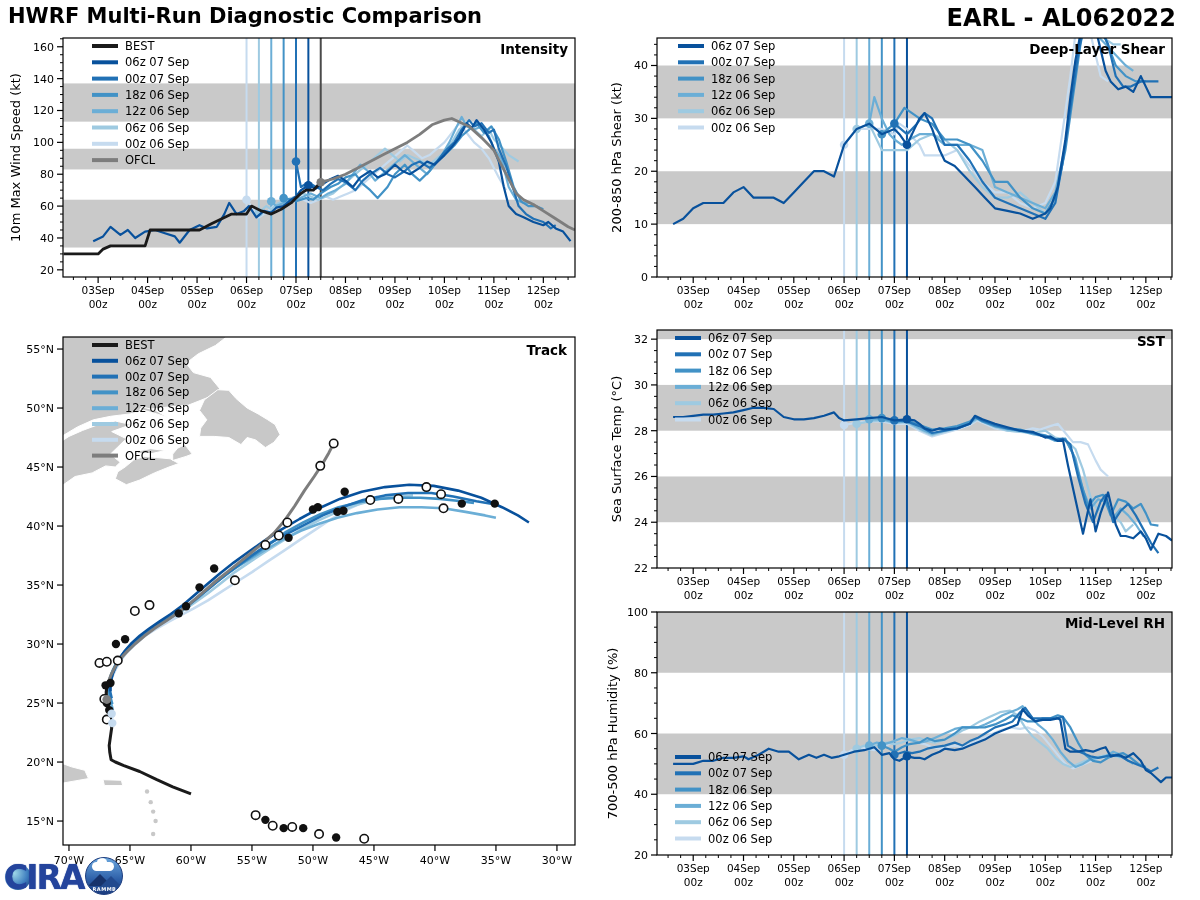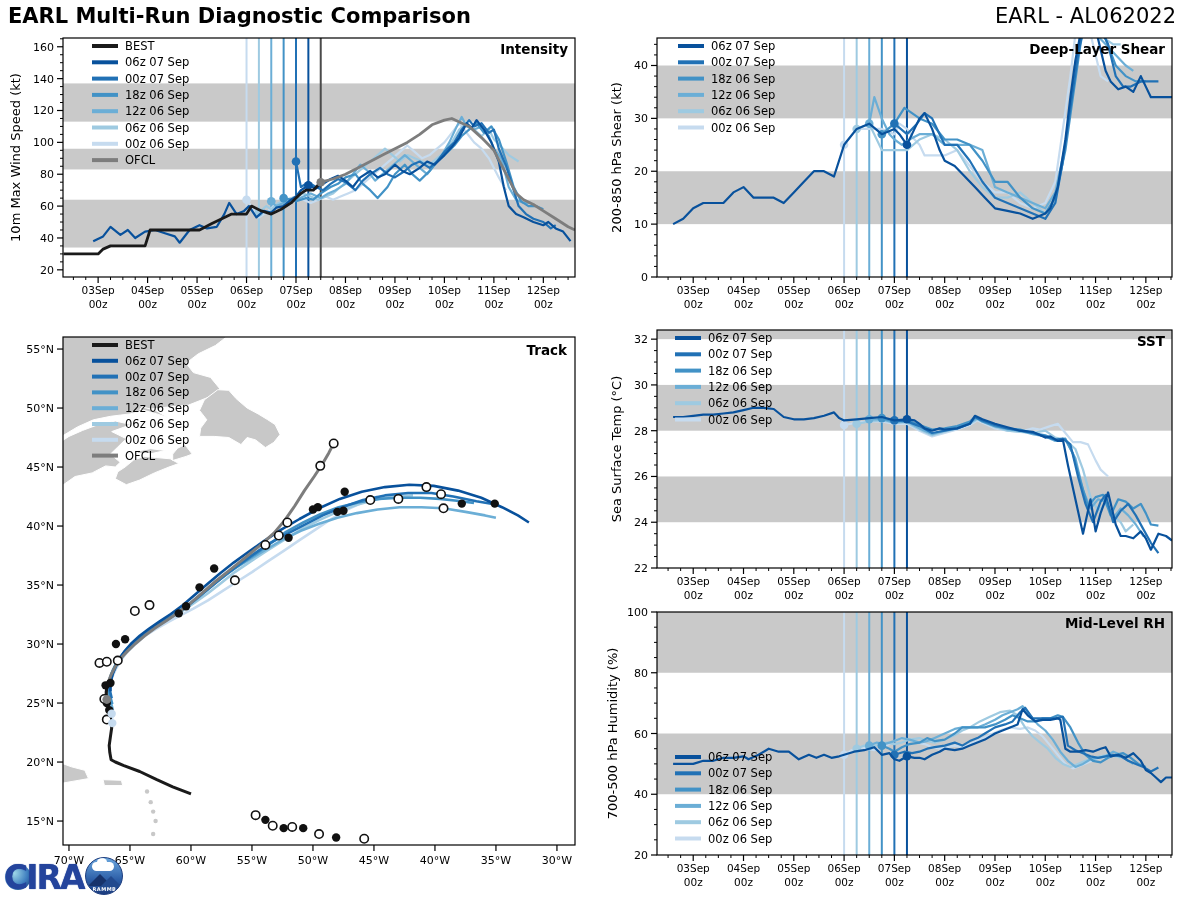--- a/index.html
+++ b/index.html
@@ -1,19 +1,19 @@
 <!DOCTYPE html>
 <html><head>
 <meta charset="utf-8">
 <style>
   html,body{margin:0;padding:0;background:#ffffff;}
   .page{position:relative;width:1200px;height:900px;background:#fff;overflow:hidden;
         font-family:"DejaVu Sans","Liberation Sans",sans-serif;}
   .fig-title{position:absolute;left:8px;top:4px;font-size:21px;font-weight:bold;color:#000;}
-  .storm-title{position:absolute;right:24px;top:4px;font-size:21px;font-weight:normal;color:#000;}
+  .storm-title{position:absolute;right:24px;top:4px;font-size:24px;font-weight:bold;color:#000;}
   #figure{position:absolute;left:0;top:0;}
   svg text{font-family:"DejaVu Sans","Liberation Sans",sans-serif;}
   .cira{position:absolute;left:4px;top:857px;height:42px;display:flex;}
   .cira-word{position:relative;display:flex;align-items:center;}
   .cira-globe{position:absolute;left:1px;top:7px;width:26px;height:26px;border-radius:50%;
       background:radial-gradient(circle at 35% 35%,#9fd8e8 0%,#3f7fc0 55%,#14356e 100%);}
   .cira-text{position:relative;font-size:33px;font-weight:800;letter-spacing:-2px;
       color:#24449c;line-height:38px;text-shadow:0 0 1px #24449c;}
   .badge{position:relative;width:36px;height:36px;border-radius:50%;margin-left:2px;
       background:linear-gradient(180deg,#6aa6dd 0%,#2d5fa8 60%,#1b3c7e 100%);overflow:hidden;border:1px solid #1b3c7e;}
@@ -22,21 +22,21 @@
   .badge .mtn{position:absolute;left:2px;top:16px;width:0;height:0;
       border-left:12px solid transparent;border-right:12px solid transparent;border-bottom:12px solid #17336b;}
   .badge .mtn2{position:absolute;left:14px;top:18px;width:0;height:0;
       border-left:11px solid transparent;border-right:11px solid transparent;border-bottom:11px solid #224a8e;}
   .badge .rtxt{position:absolute;left:0;right:0;bottom:2px;text-align:center;font-size:5px;color:#fff;font-weight:bold;letter-spacing:0.5px;}
 </style>
 </head>
 <body>
 
 <div class="page">
-  <div class="fig-title">EARL Multi-Run Diagnostic Comparison</div>
+  <div class="fig-title">HWRF Multi-Run Diagnostic Comparison</div>
   <div class="storm-title">EARL - AL062022</div>
   <svg id="figure" width="1200" height="900">
       <g>
         <clipPath id="clip-intensity">
           <rect x="63" y="38" width="512" height="239"></rect>
         </clipPath>
         <rect x="63" y="199.72333333333336" width="512" height="47.79999999999998" fill="#c9c9c9"></rect>
         <rect x="63" y="148.73666666666668" width="512" height="20.71333333333331" fill="#c9c9c9"></rect>
         <rect x="63" y="83.41" width="512" height="38.24000000000001" fill="#c9c9c9"></rect>
         <line x1="246.52850241545892" y1="38" x2="246.52850241545892" y2="277" stroke="#c6dbef" stroke-width="2"></line>

